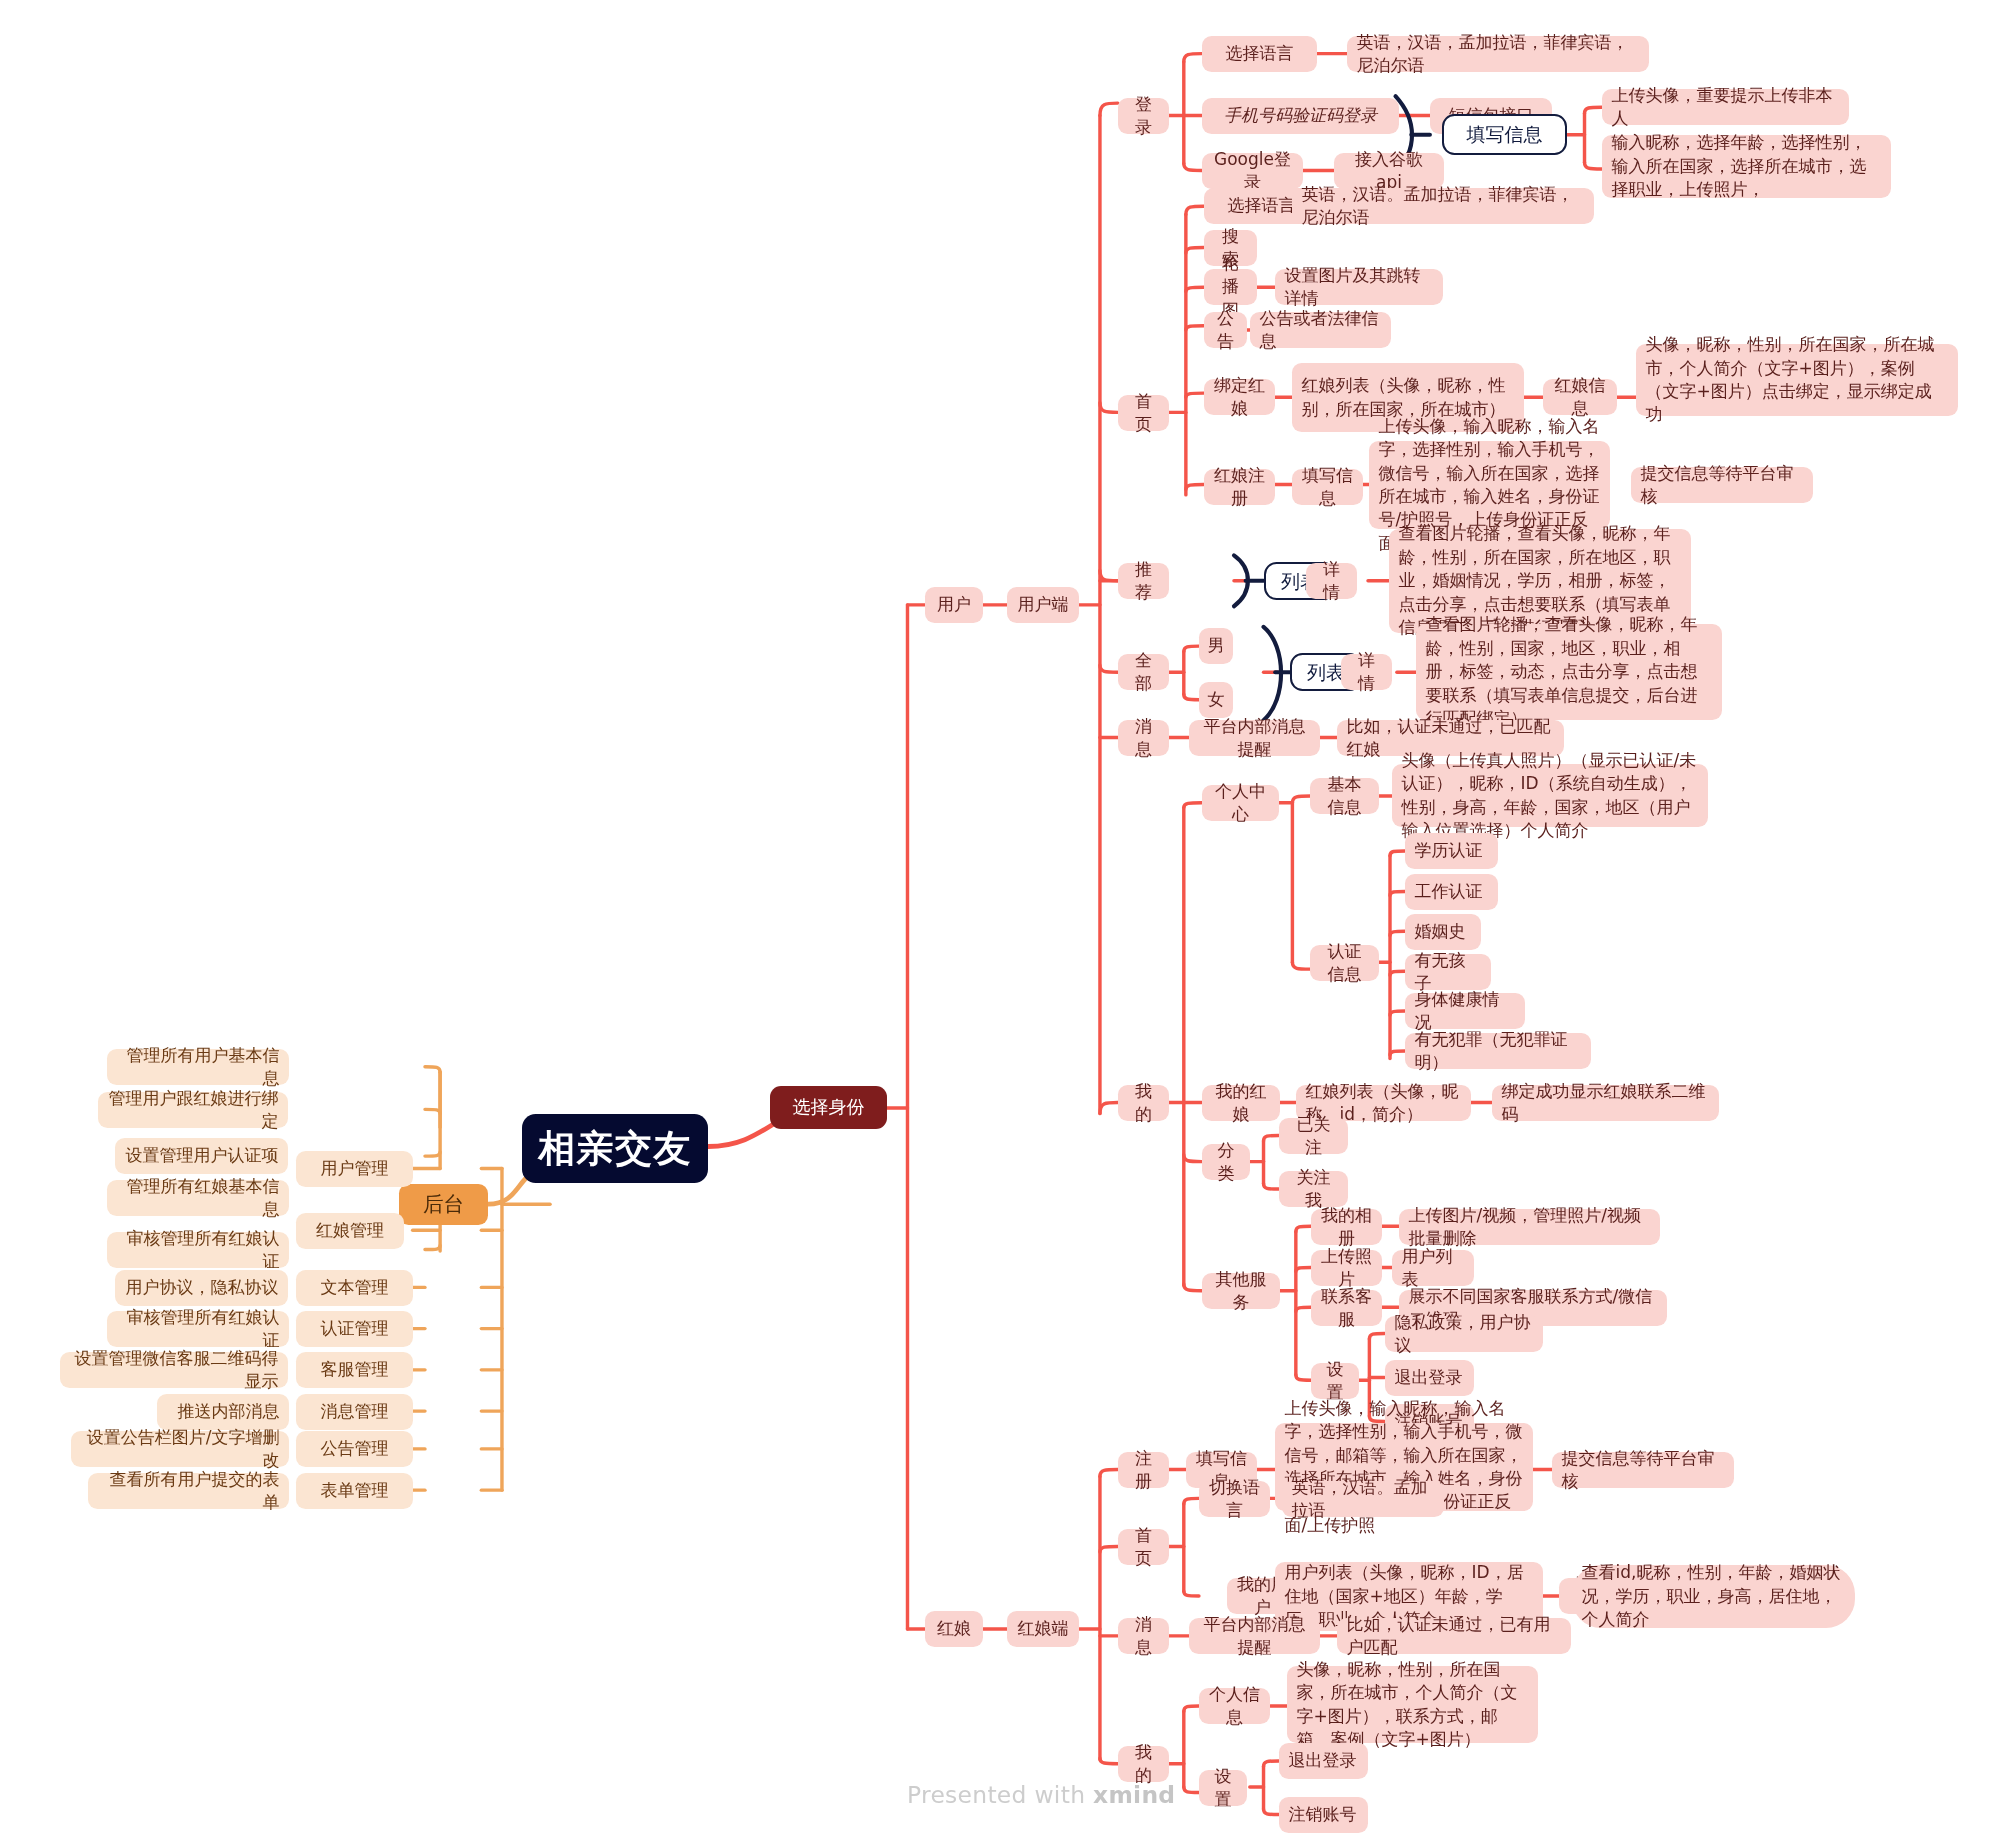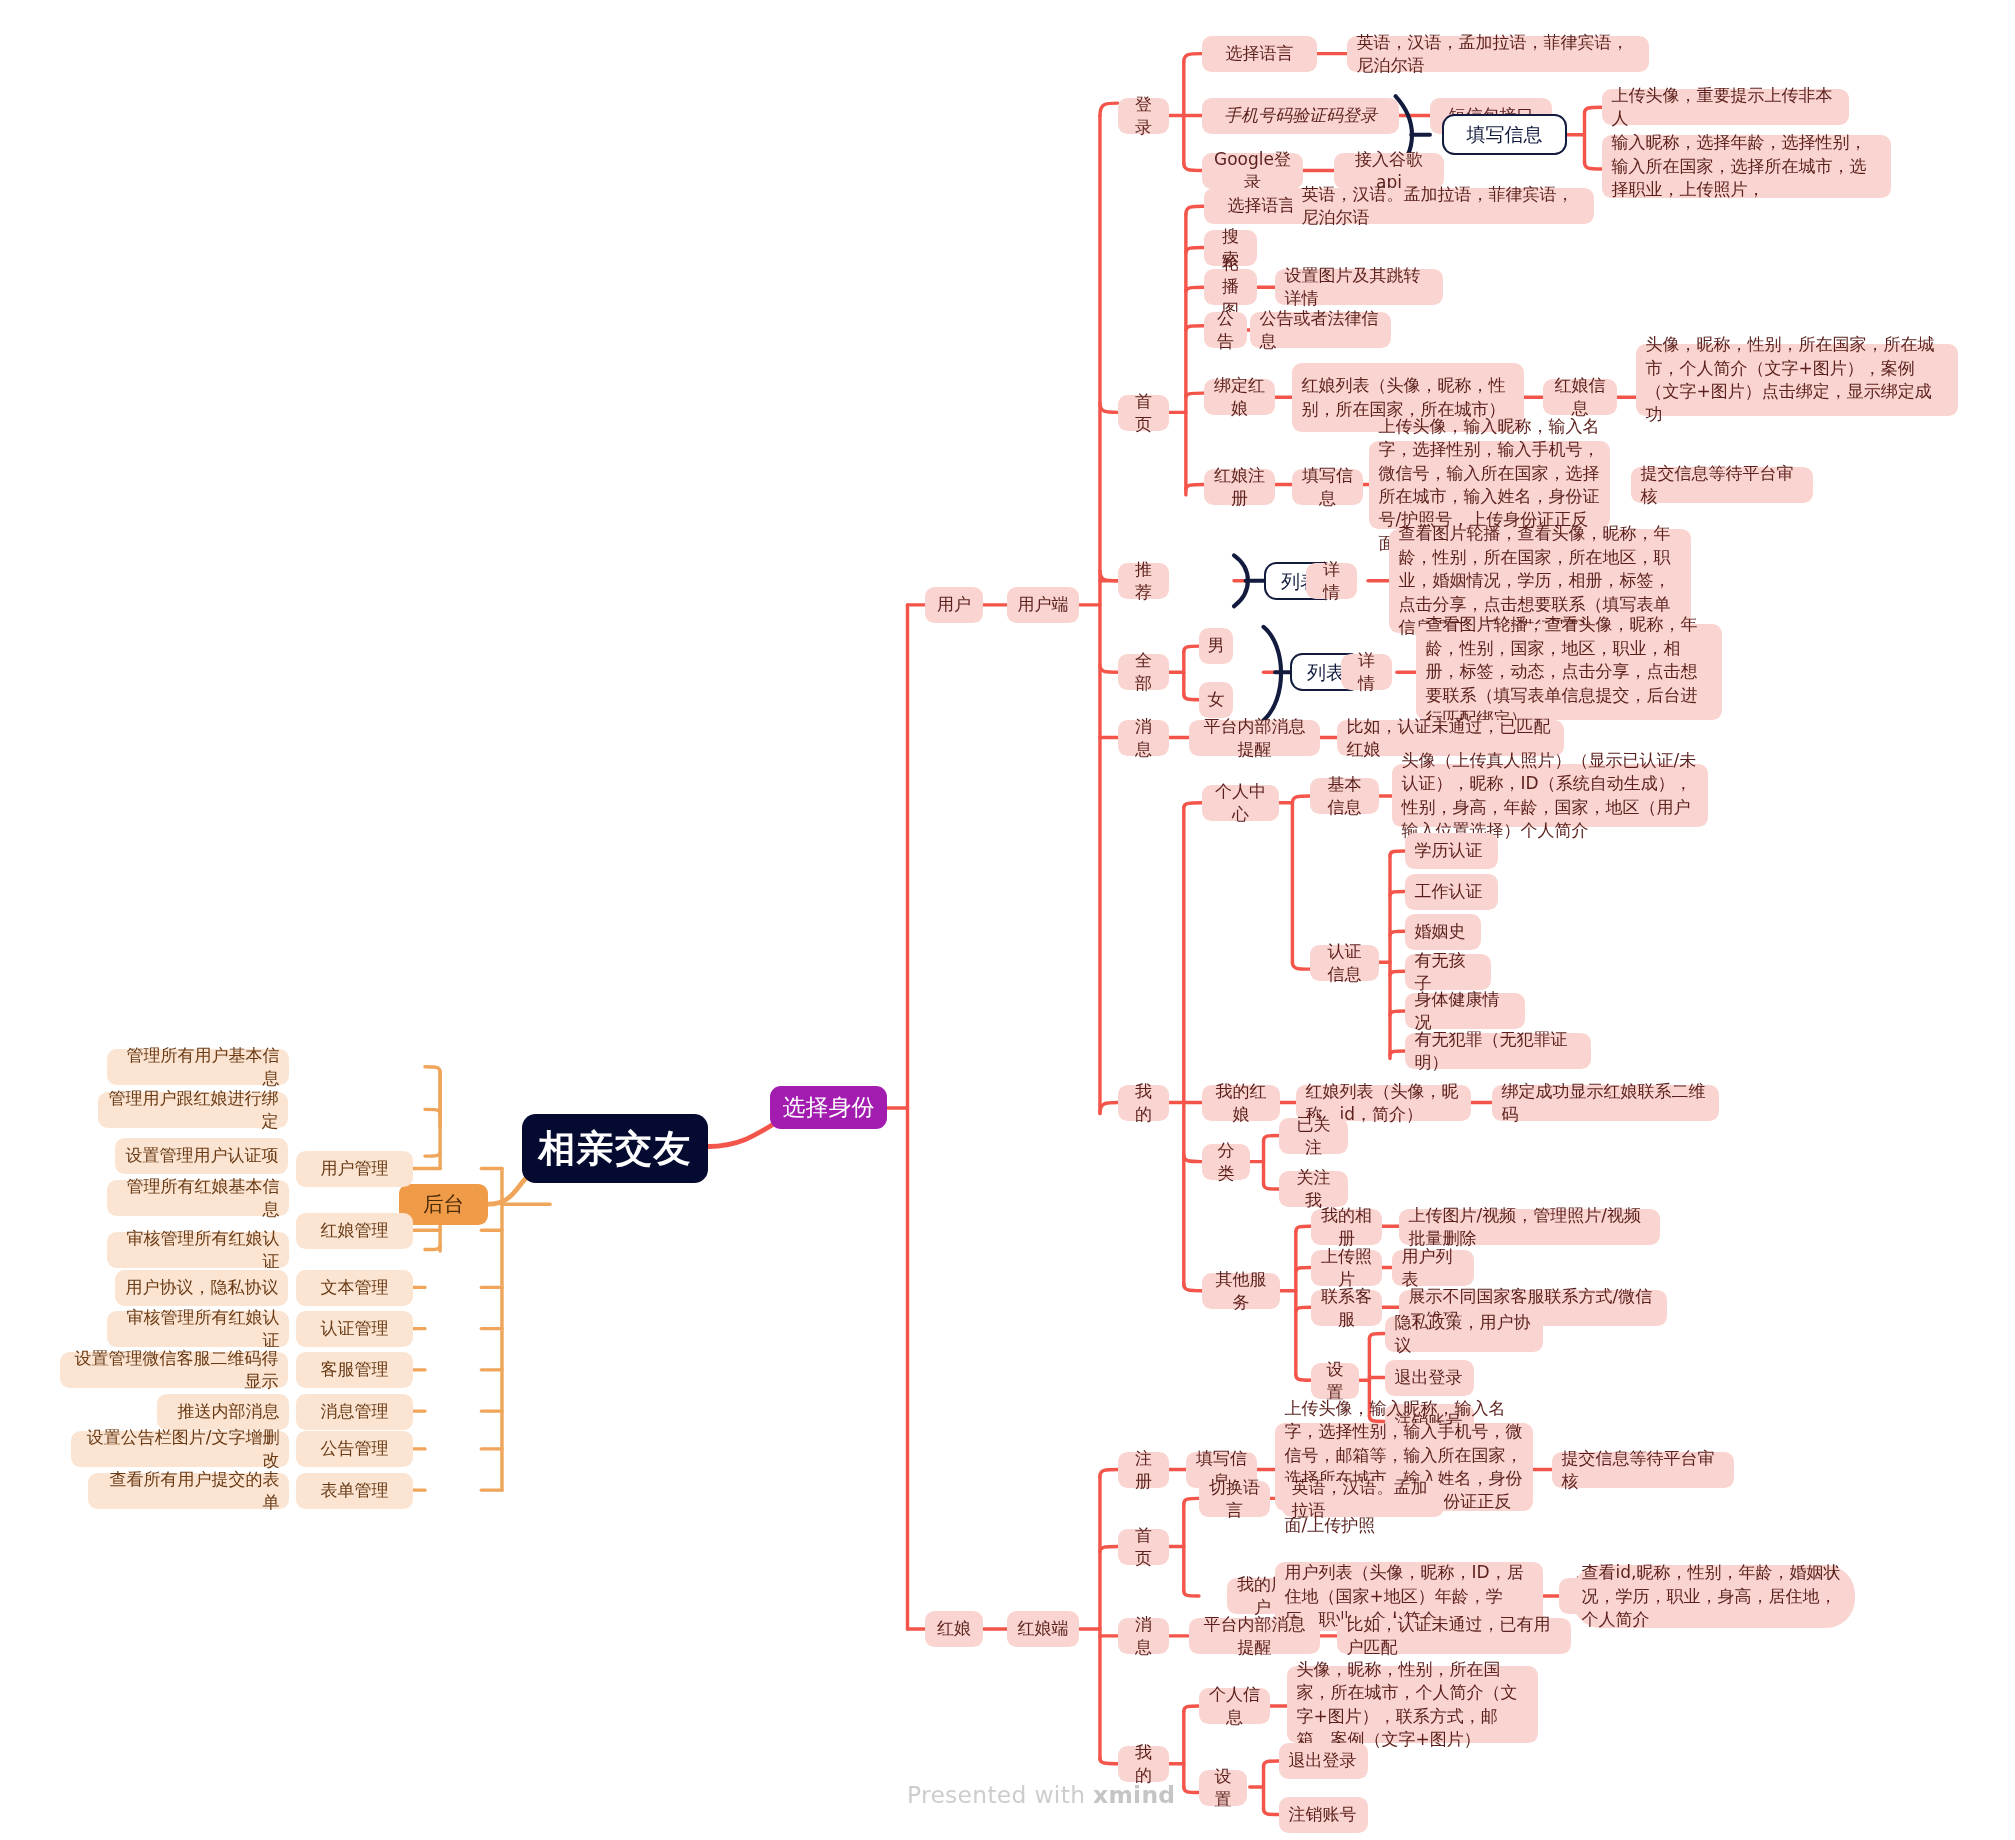--- a/index.html
+++ b/index.html
@@ -6,21 +6,21 @@
   body{font-family:"DejaVu Sans","Liberation Sans",sans-serif;}
   #canvas{position:relative;width:2015px;height:1840px;background:#fff;overflow:hidden;}
   svg.links{position:absolute;left:0;top:0;width:2015px;height:1840px;pointer-events:none;}
 
   .node{position:absolute;box-sizing:border-box;display:flex;align-items:center;
         border-radius:9.6px;padding:5.5px 9.6px;line-height:1.38;white-space:pre-wrap;}
   .pink{background:#fad4d0;color:#5a1f1c;font-size:17px;}
   .cream{background:#fbe5d2;color:#6a3a14;font-size:17px;}
   .root{background:#050a30;color:#ffffff;font-size:37px;font-weight:600;border-radius:13.7px;
         justify-content:center;letter-spacing:1.4px;}
-  .identity{background:#a21caf;color:#ffffff;font-size:23px;border-radius:11px;justify-content:center;}
+  .identity{background:#7f1d1d;color:#ffffff;font-size:18px;border-radius:11px;justify-content:center;}
   .backstage{background:#ef9b48;color:#4a2a08;font-size:20.6px;border-radius:9.6px;justify-content:center;}
   .summary{background:#ffffff;color:#101a3d;font-size:19px;border:2.7px solid #131c3e;border-radius:12.4px;
            justify-content:center;}
   .right-align{justify-content:flex-end;text-align:right;}
   .ctr{justify-content:center;text-align:center;}
 
   .watermark{position:absolute;color:#cdcdcd;font-size:23.4px;letter-spacing:0.3px;}
   .watermark b{color:#c5c5c5;font-weight:700;}
 </style>
 </head>
@@ -230,21 +230,21 @@
 
   <div class="node identity" style="left:770px;top:1086px;width:117px;height:43px;">
     <span>选择身份</span>
   </div>
 
   <div class="node backstage" style="left:399px;top:1184px;width:89px;height:41px;">
     <span>后台</span>
   </div>
 
   <div class="node cream ctr" style="left:296px;top:1151px;width:117px;height:36px;"><span>用户管理</span></div>
-  <div class="node cream ctr" style="left:296px;top:1213px;width:117px;height:36px;"><span>红娘管理</span></div>
+  <div class="node cream ctr" style="left:296px;top:1213px;width:108px;height:36px;"><span>红娘管理</span></div>
   <div class="node cream ctr" style="left:296px;top:1270px;width:117px;height:36px;"><span>文本管理</span></div>
   <div class="node cream ctr" style="left:296px;top:1311px;width:117px;height:36px;"><span>认证管理</span></div>
   <div class="node cream ctr" style="left:296px;top:1352px;width:117px;height:36px;"><span>客服管理</span></div>
   <div class="node cream ctr" style="left:296px;top:1394px;width:117px;height:36px;"><span>消息管理</span></div>
   <div class="node cream ctr" style="left:296px;top:1431px;width:117px;height:36px;"><span>公告管理</span></div>
   <div class="node cream ctr" style="left:296px;top:1473px;width:117px;height:36px;"><span>表单管理</span></div>
 
   <div class="node cream right-align" style="left:107px;top:1049px;width:182px;height:36px;"><span>管理所有用户基本信息</span></div>
   <div class="node cream right-align" style="left:98px;top:1092px;width:190px;height:36px;"><span>管理用户跟红娘进行绑定</span></div>
   <div class="node cream right-align" style="left:115px;top:1138px;width:173px;height:36px;"><span>设置管理用户认证项</span></div>

